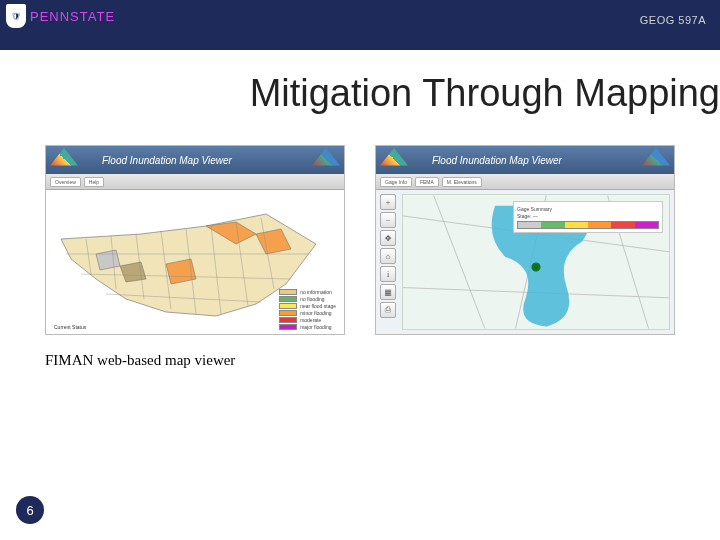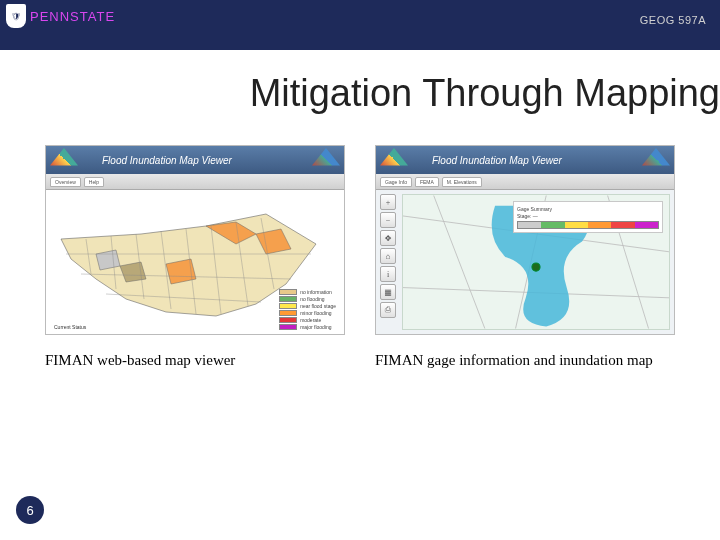--- a/index.html
+++ b/index.html
@@ -361,18 +361,17 @@
             <div class="gage-seg" style="background:#ccc"></div>
             <div class="gage-seg" style="background:#6b6"></div>
             <div class="gage-seg" style="background:#fd4"></div>
             <div class="gage-seg" style="background:#f93"></div>
             <div class="gage-seg" style="background:#e44"></div>
             <div class="gage-seg" style="background:#c2c"></div>
           </div>
         </div>
       </div>
     </div>
-    <div class="caption">FIMAN gage information and inundation map</div>
   </div>
 
 </div>
 
 <div class="slide-number">6</div>
 
 </body></html>

